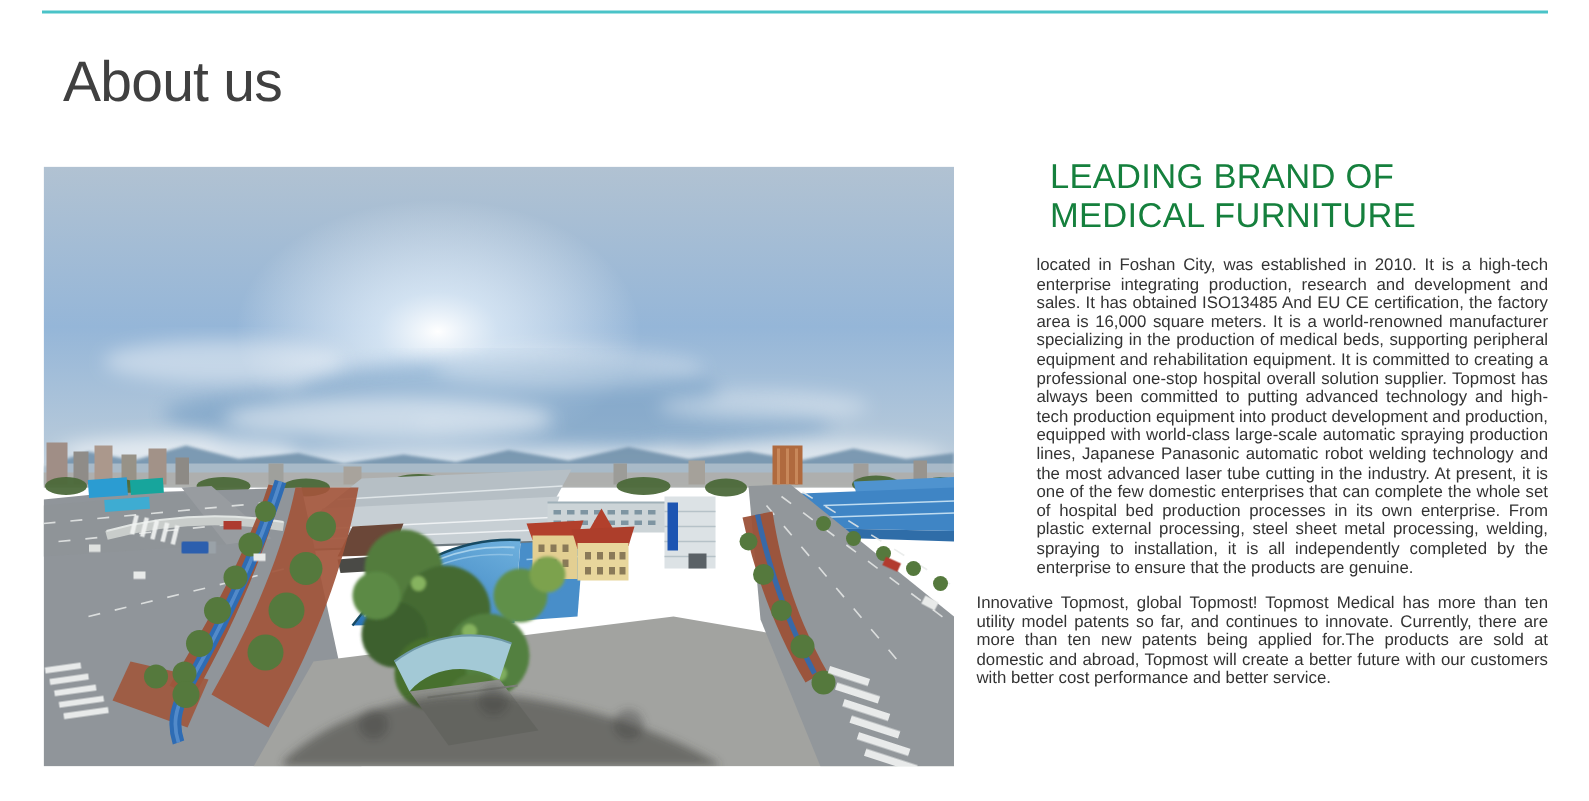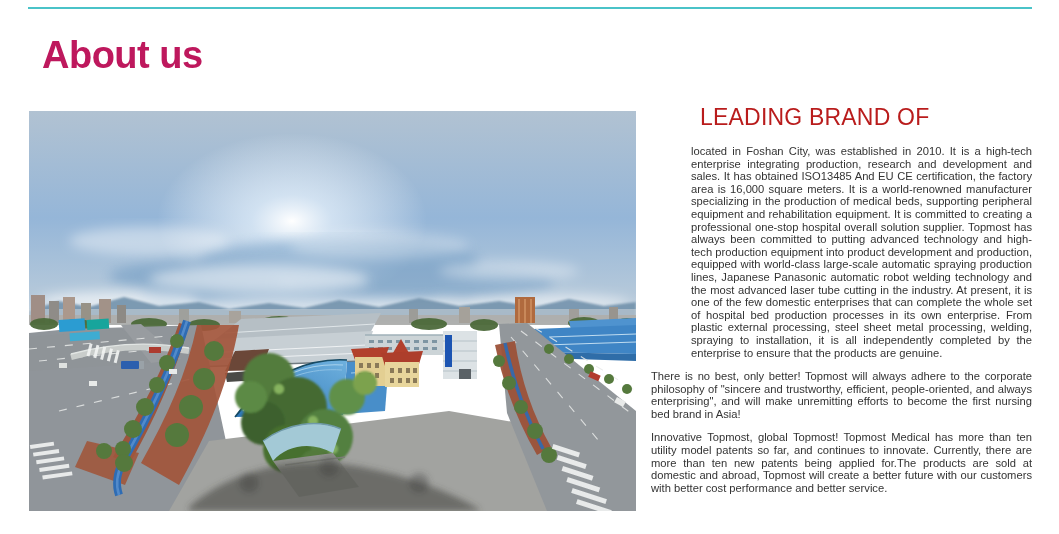--- a/index.html
+++ b/index.html
@@ -3,30 +3,30 @@
 <meta charset="utf-8">
 <style>
   * { margin:0; padding:0; box-sizing:border-box; }
   html,body { width:1059px; height:534px; }
   body { background:#ffffff; font-family:"Liberation Sans", sans-serif; position:relative; overflow:hidden; }
 
   .page { position:relative; width:1059px; height:534px; background:#fff; }
 
   .top-divider { position:absolute; left:28px; top:7px; width:1004px; height:2px; background:#4ac3c8; }
 
-  .page-title { position:absolute; left:42px; top:34px; font-size:38px; font-weight:bold;
-                color:#be185d; letter-spacing:-0.5px; }
+  .page-title { position:absolute; left:42px; top:34px; font-size:38px; font-weight:normal;
+                color:#404040; letter-spacing:-0.5px; }
 
   .photo { position:absolute; left:29px; top:111px; width:607px; height:400px; overflow:hidden; }
   .photo svg { display:block; width:607px; height:400px; }
 
   .right-col { position:absolute; left:651px; top:104px; width:381px; }
 
   .section-heading { margin-left:49px; font-size:23px; line-height:26px; font-weight:400;
-                     color:#b91c1c; letter-spacing:0.2px; margin-bottom:15px; }
+                     color:#15803d; letter-spacing:0.2px; margin-bottom:15px; }
 
   .right-col p { font-size:11.2px; line-height:12.6px; color:#333333; text-align:justify;
                  margin-top:11px; }
   .right-col p.first { margin-top:0;margin-left:40px; }
 </style>
 </head>
 <body>
 
 <div class="page">
 
@@ -325,19 +325,18 @@
         <rect x="60" y="270" width="8" height="5" fill="#e8eae9"></rect>
         <rect x="140" y="258" width="8" height="5" fill="#e8eae9"></rect>
         <rect x="30" y="252" width="8" height="5" fill="#dfe2e0"></rect>
         <rect x="560" y="262" width="11" height="6" fill="#b23b2e" transform="rotate(24 565 265)"></rect>
         <rect x="586" y="288" width="10" height="6" fill="#e8eae9" transform="rotate(28 591 291)"></rect>
       </g>
     </svg>
   </figure>
 
   <div class="right-col">
-    <h2 class="section-heading"><span>LEADING BRAND OF</span><br></h2>
+    <h2 class="section-heading"><span>LEADING BRAND OF</span><br><span>MEDICAL FURNITURE</span></h2>
     <p class="first">located in Foshan City, was established in 2010. It is a high-tech enterprise integrating production, research and development and sales. It has obtained ISO13485 And EU CE certification, the factory area is 16,000 square meters. It is a world-renowned manufacturer specializing in the production of medical beds, supporting peripheral equipment and rehabilitation equipment. It is committed to creating a professional one-stop hospital overall solution supplier. Topmost has always been committed to putting advanced technology and high-tech production equipment into product development and production, equipped with world-class large-scale automatic spraying production lines, Japanese Panasonic automatic robot welding technology and the most advanced laser tube cutting in the industry. At present, it is one of the few domestic enterprises that can complete the whole set of hospital bed production processes in its own enterprise. From plastic external processing, steel sheet metal processing, welding, spraying to installation, it is all independently completed by the enterprise to ensure that the products are genuine.</p>
-    <p>There is no best, only better! Topmost will always adhere to the corporate philosophy of "sincere and trustworthy, efficient, people-oriented, and always enterprising", and will make unremitting efforts to become the first nursing bed brand in Asia!</p>
     <p>Innovative Topmost, global Topmost! Topmost Medical has more than ten utility model patents so far, and continues to innovate. Currently, there are more than ten new patents being applied for.The products are sold at domestic and abroad, Topmost will create a better future with our customers with better cost performance and better service.</p>
   </div>
 
 </div>
 
 </body></html>

